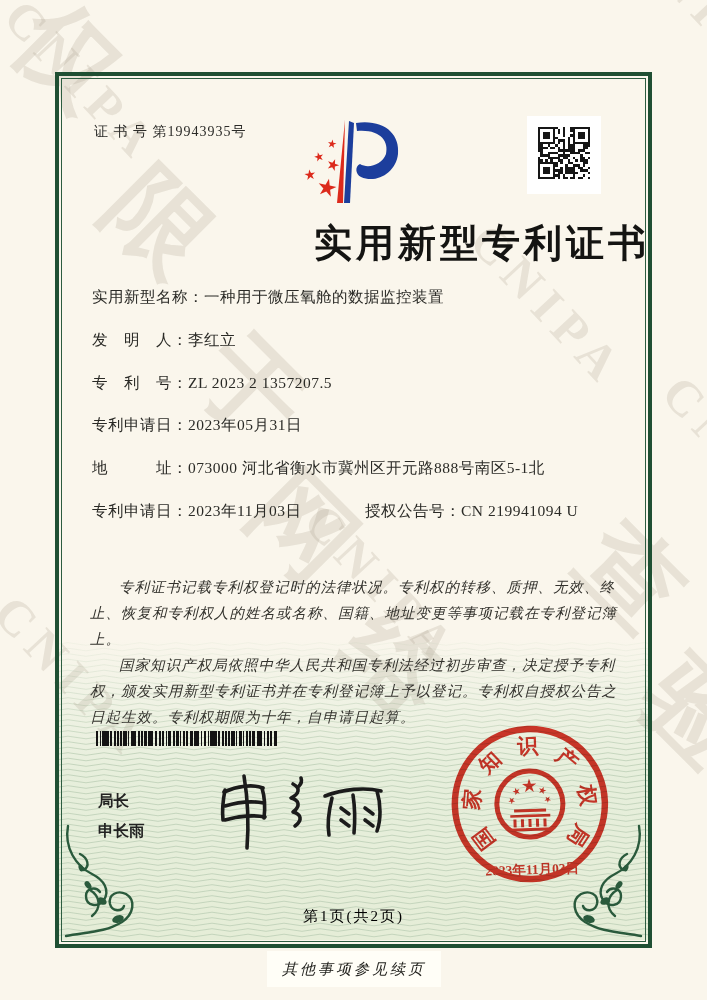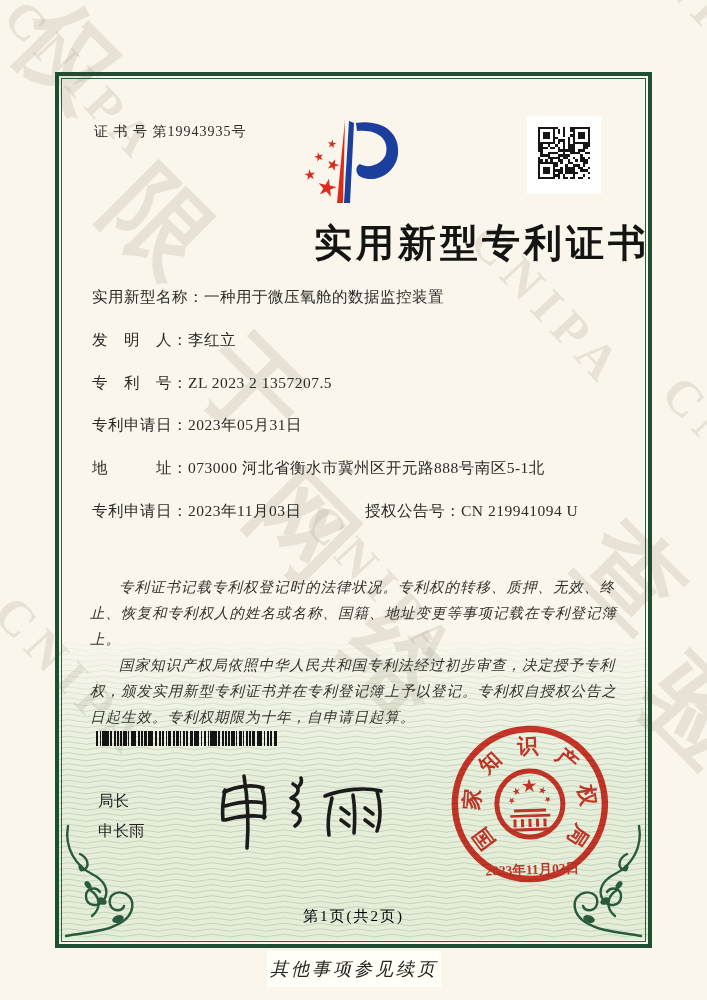--- a/index.html
+++ b/index.html
@@ -46,28 +46,28 @@
       font-size:14.5px;line-height:26px;color:#33322d;font-style:italic;letter-spacing:1px;}
   .legal p{margin:0;text-indent:2em;}
 
   
   .barcode{position:absolute;left:96px;top:731px;width:181px;height:15px;z-index:3;
       background:
         repeating-linear-gradient(90deg,#131313 0 1.5px,transparent 1.5px 3.5px),
         repeating-linear-gradient(90deg,#131313 0 1px,transparent 1px 6px),
         repeating-linear-gradient(90deg,#131313 0 2px,transparent 2px 9px);}
   .signer{position:absolute;left:98px;top:786px;z-index:3;font-family:"Liberation Sans","DejaVu Sans",sans-serif;
-      font-size:15.5px;color:#222;line-height:30px;}
+      font-size:15.5px;color:#222;line-height:30px;font-weight:bold;}
   .signature{position:absolute;left:205px;top:750px;z-index:3;}
   .seal{position:absolute;left:450px;top:720px;z-index:6;transform:rotate(-2deg);opacity:.93;mix-blend-mode:multiply;}
 
   .page-no{position:absolute;left:57px;top:907px;width:593px;z-index:3;text-align:center;
       font-size:15px;color:#000000;letter-spacing:2px;}
   .foot-note{position:absolute;left:267px;top:951px;width:174px;height:36px;z-index:3;background:#fffef7;
-      display:flex;align-items:center;justify-content:center;font-size:18px;font-style:italic;
+      display:flex;align-items:center;justify-content:center;font-size:15px;font-style:italic;
       letter-spacing:3px;color:#23231f;}
 </style>
 </head>
 <body>
 
 <div class="page">
 
   <div class="wm wm-char" style="left:18px;top:-10px">仅</div>
   <div class="wm wm-char" style="left:108px;top:156px">限</div>
   <div class="wm wm-char" style="left:200px;top:322px">于</div>

